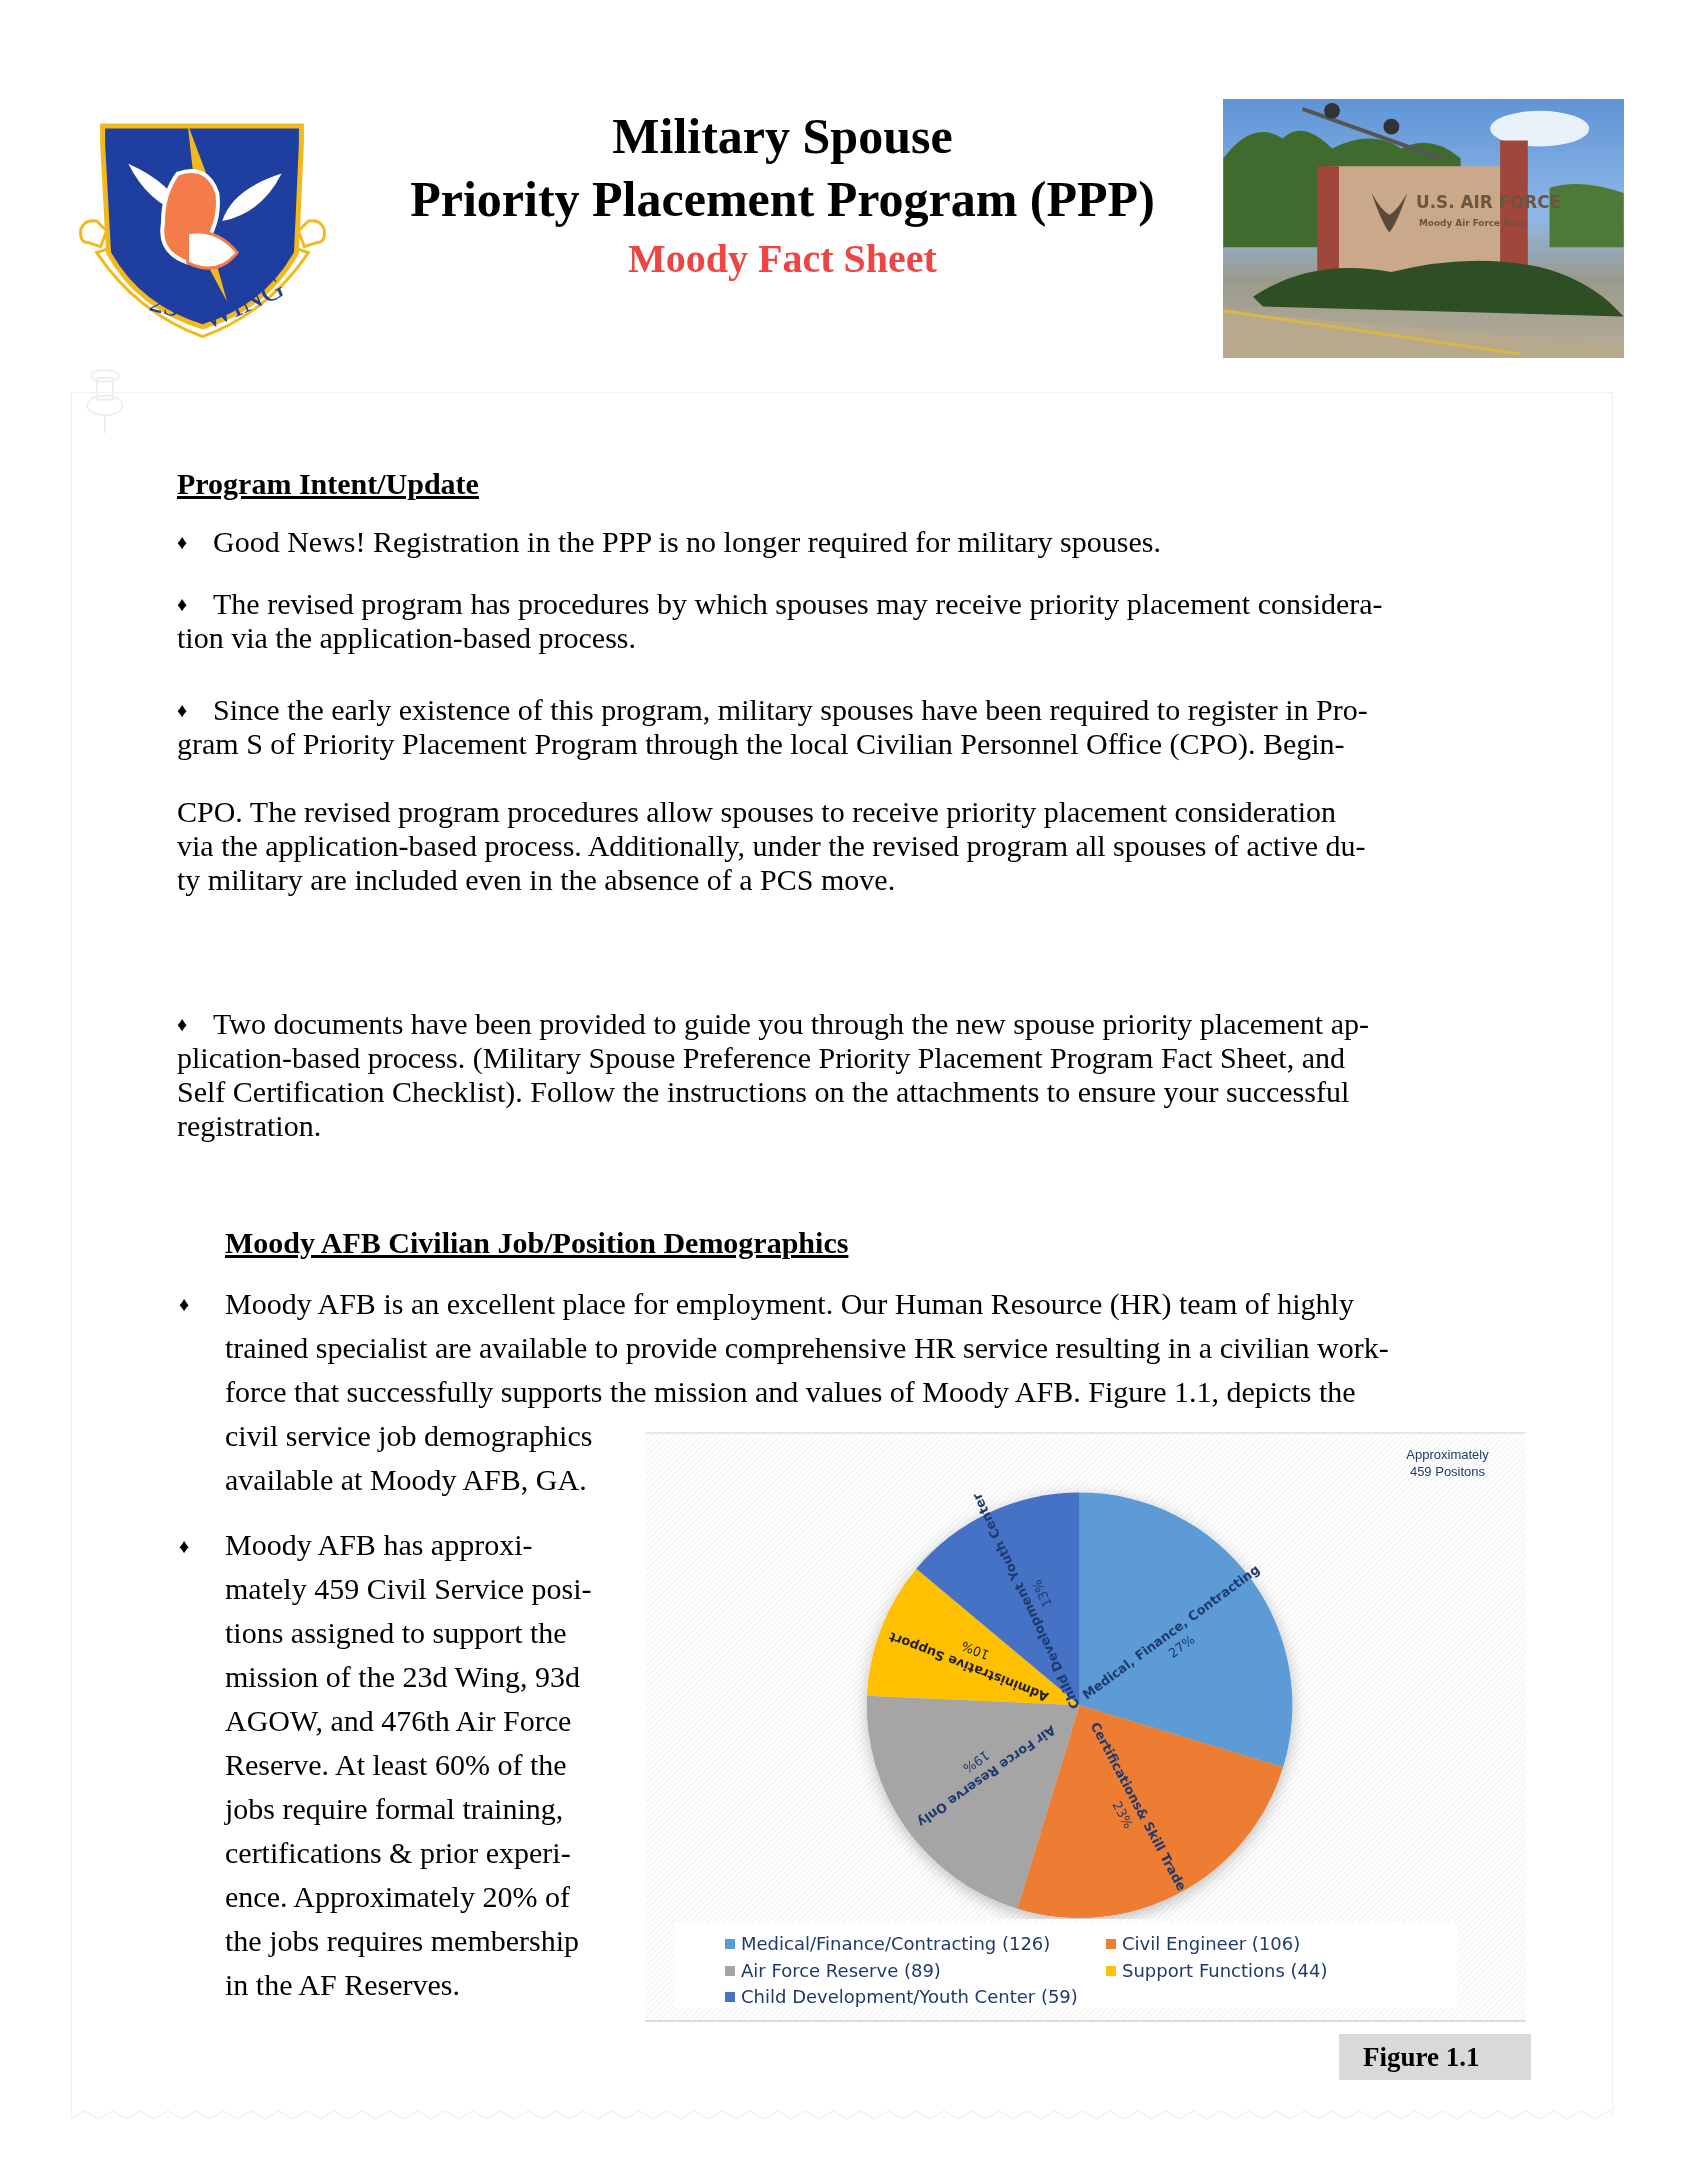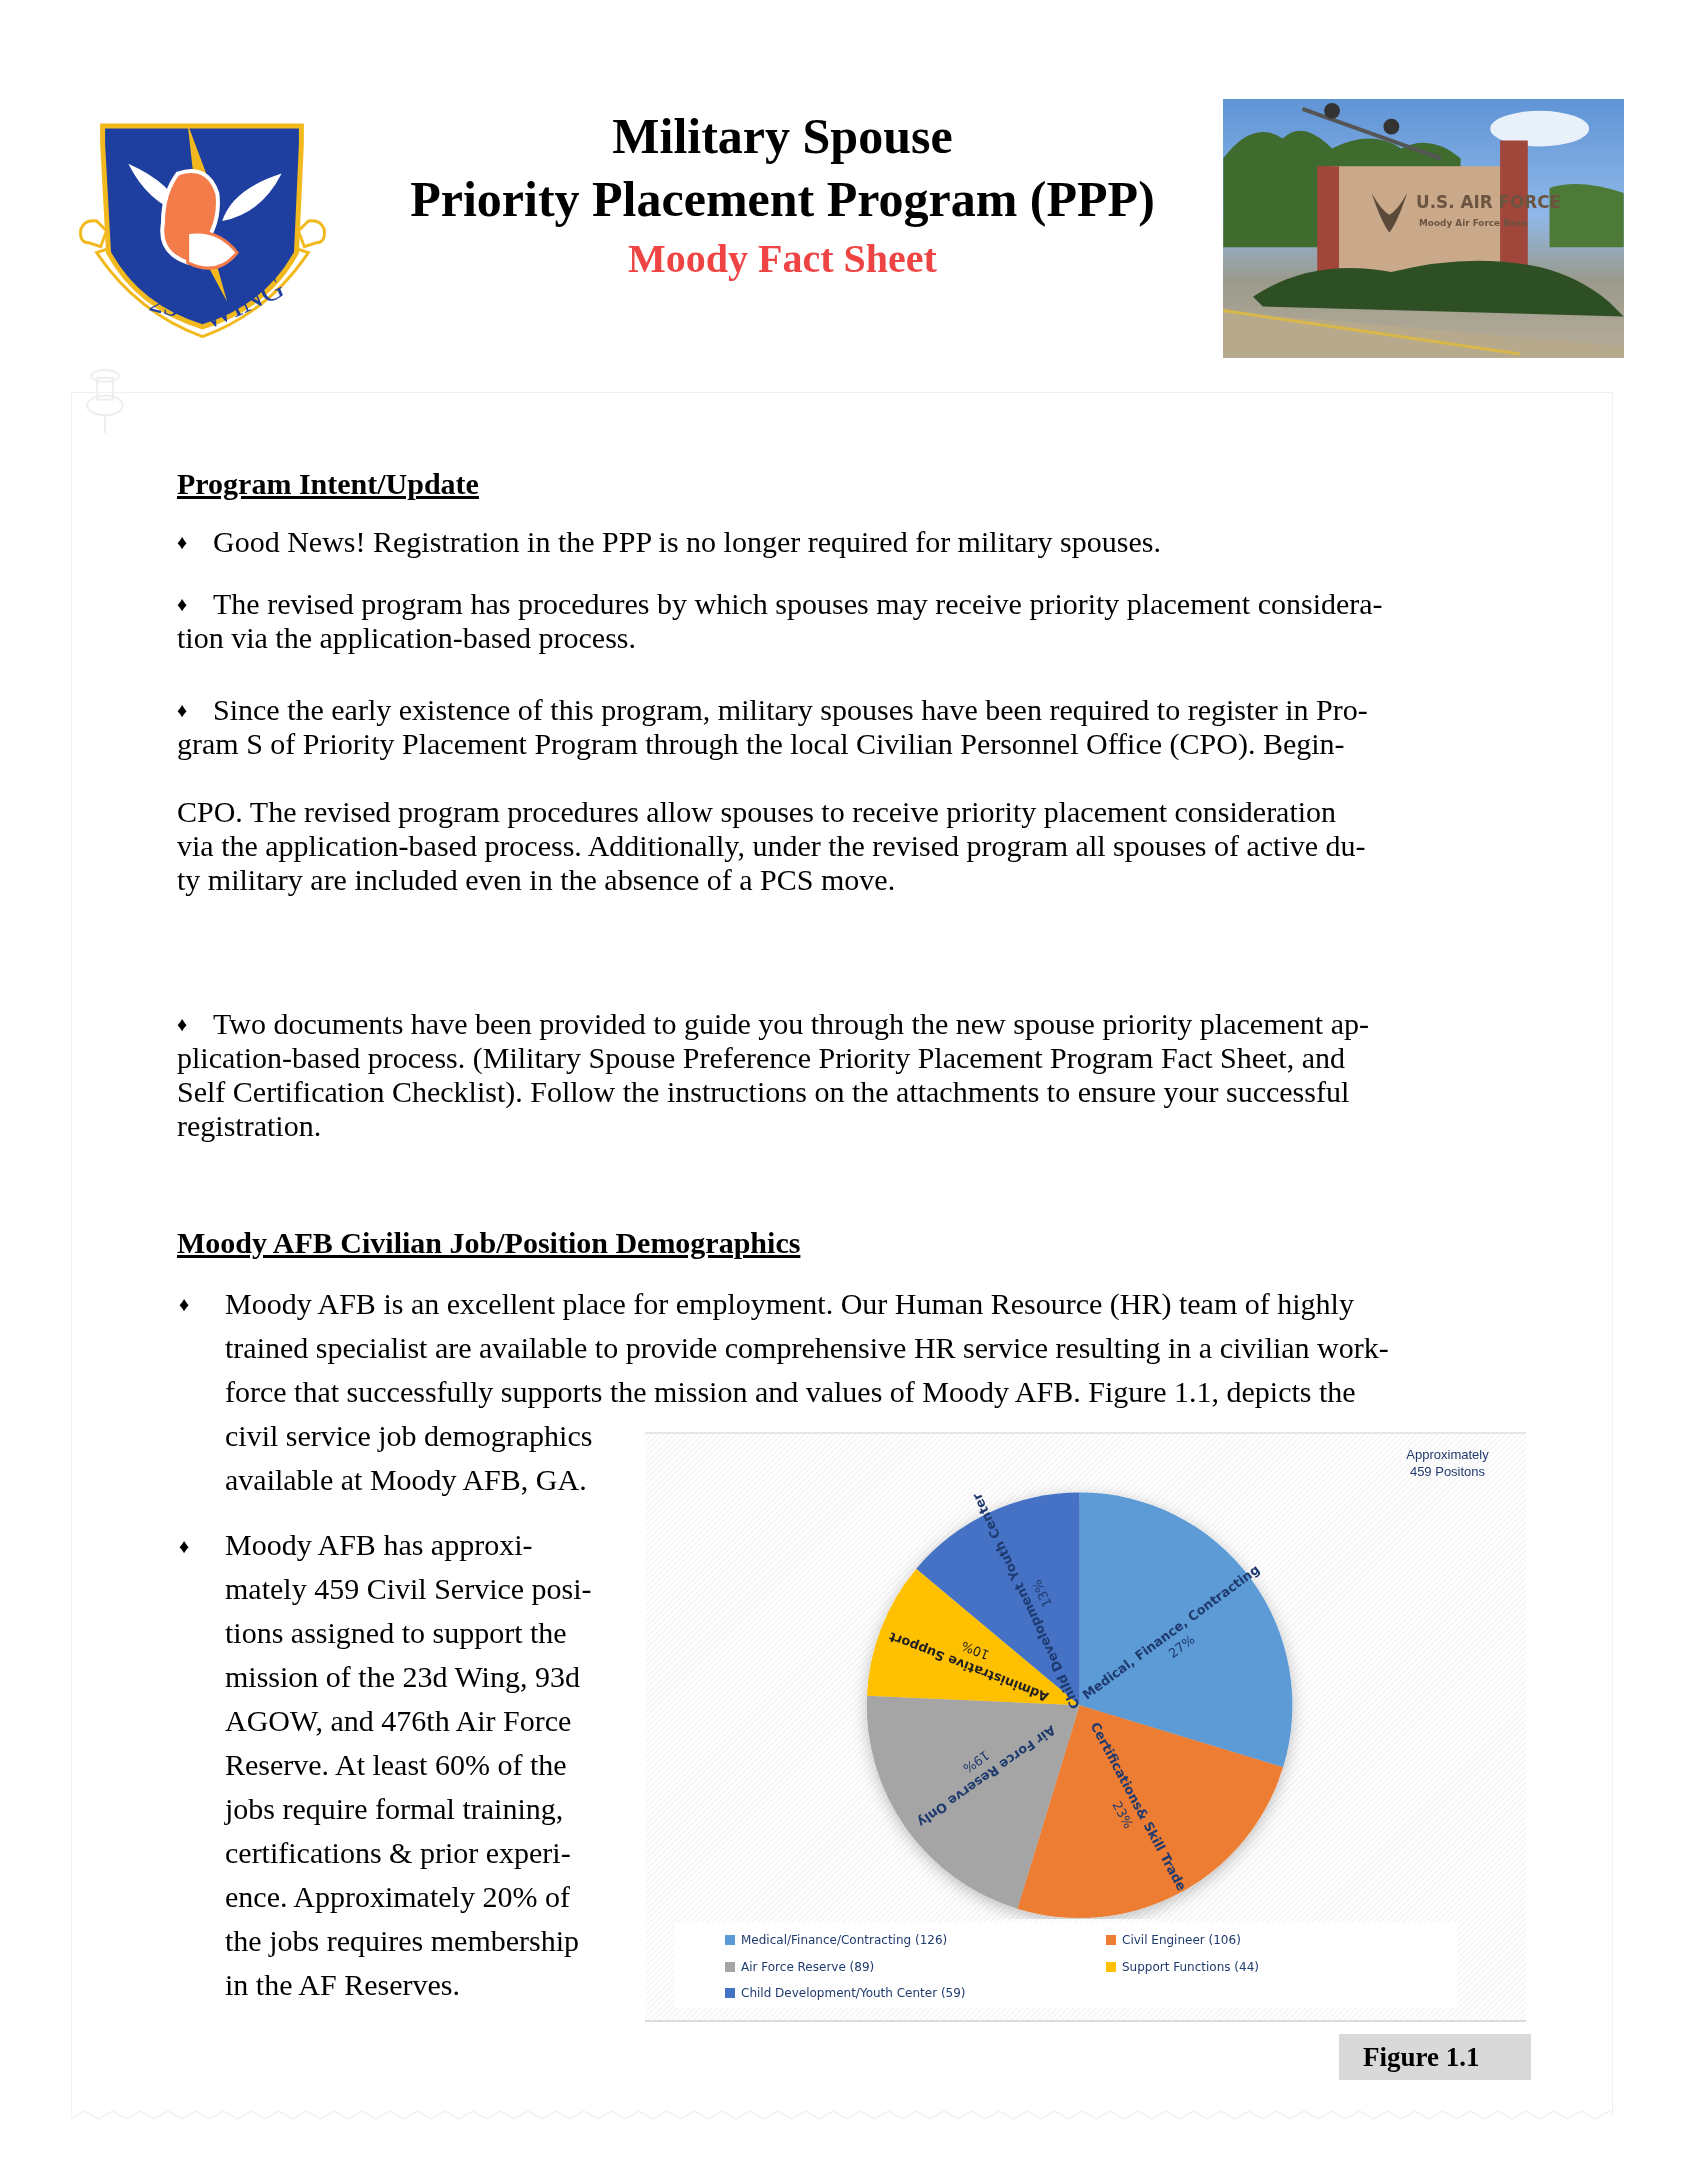--- a/index.html
+++ b/index.html
@@ -12,21 +12,21 @@
   .panel { left:71px; top:392px; width:1540px; height:1723px; border:1px solid #f0f0f0; border-bottom:none; }
   .pin { left:85px; top:368px; width:40px; height:69px; }
   .h2 { left:177px; font-size:30px; font-weight:bold; text-decoration:underline; text-decoration-thickness:3px; }
   .para { left:177px; width:1327px; font-size:30px; line-height:34px; }
   .bullet { display:inline-block; width:36px; font-size:20px; vertical-align:3px; }
   .indent { left:225px; font-size:30px; line-height:44px; }
   .chart { left:645px; top:1432px; width:881px; height:586px; border-top:2px solid #e6e6e6; border-bottom:2px solid #dcdcdc;
     background: repeating-linear-gradient(135deg, #f7f7f7 0 2px, #ffffff 2px 4px); }
   .chart-title { position:absolute; left:0; width:812px; top:20px; text-align:center; font-family:"DejaVu Sans", sans-serif; font-weight:bold; font-size:26px; color:#1f3a6e; }
   .chart-note { position:absolute; right:24px; top:12px; width:109px; text-align:center; font-family:Liberation Sans, sans-serif; font-size:13px; line-height:17px; color:#1f3a6e; }
-  .legend { position:absolute; left:30px; top:489px; width:782px; height:85px; background:#ffffff; font-family:"DejaVu Sans", sans-serif; font-size:12px; color:#1f3a6e; }
+  .legend { position:absolute; left:30px; top:489px; width:782px; height:85px; background:#ffffff; font-family:"DejaVu Sans", sans-serif; font-size:18px; color:#1f3a6e; }
   .leg-item { position:absolute; display:flex; align-items:center; gap:6px; }
   .swatch { width:10px; height:10px; display:inline-block; }
   .figure-label { left:1339px; top:2034px; width:192px; height:46px; background:#d9d9d9; font-size:27px; font-weight:bold; line-height:46px; padding-left:24px; box-sizing:border-box; }
   .wave { left:71px; top:2109px; width:1540px; height:12px; }
 </style>
 </head>
 <body>
 
 <div class="abs" style="left:69px; top:104px; width:267px; height:238px;">
   <svg width="267" height="238" viewBox="0 0 270 240">
@@ -99,21 +99,21 @@
   <span>ty military are included even in the absence of a PCS move.</span>
 </div>
 
 <div class="abs para" style="top:975px;margin-top:32px;">
   <span class="bullet">♦</span><span>Two documents have been provided to guide you through the new spouse priority placement ap-</span><br>
   <span>plication-based process. (Military Spouse Preference Priority Placement Program Fact Sheet, and</span><br>
   <span>Self Certification Checklist).  Follow the instructions on the attachments to ensure your successful</span><br>
   <span>registration.</span>
 </div>
 
-<div class="abs h2" style="top:1226px;">Moody AFB Civilian Job/Position Demographics</div>
+<div class="abs h2" style="top:1226px;margin-left:48px;">Moody AFB Civilian Job/Position Demographics</div>
 
 <span class="abs" style="left:179px; top:1293px; font-size:20px;">♦</span>
 <div class="abs indent" style="top:1282px; width:1317px;">
   <span>Moody AFB is an excellent place for employment.  Our Human Resource (HR) team of  highly</span><br>
   <span>trained specialist are available to provide comprehensive HR service resulting in a civilian work-</span><br>
   <span>force that successfully supports the mission and values of Moody AFB.  Figure 1.1, depicts the</span><br>
   <span>civil service job demographics</span><br>
   <span>available at Moody AFB, GA.</span>
 </div>
 

